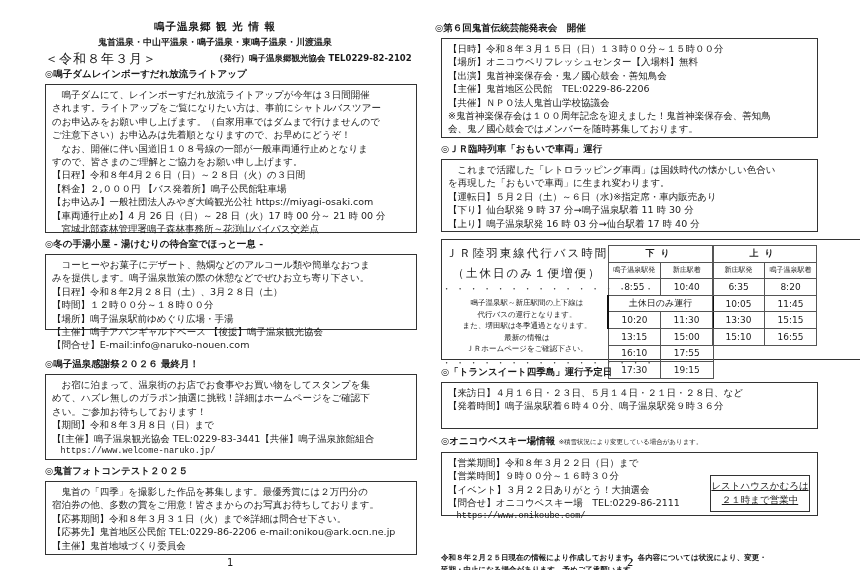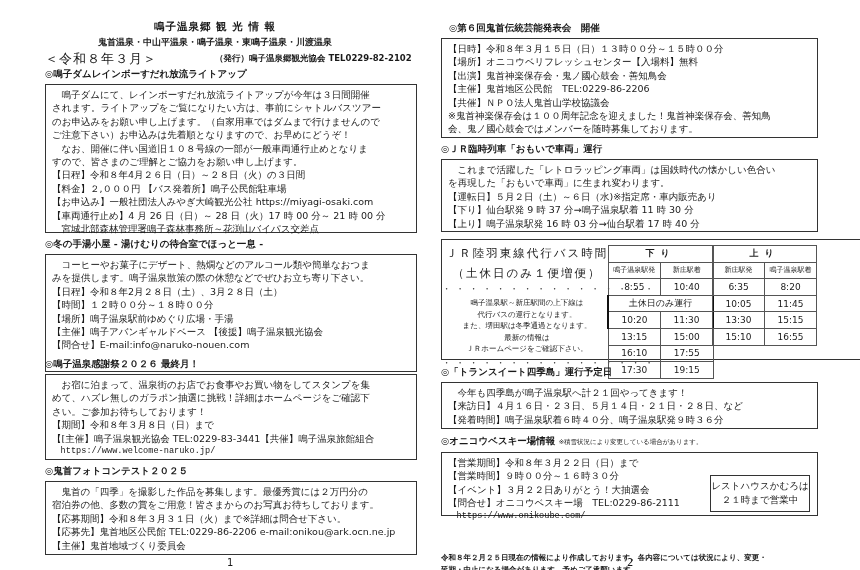--- a/index.html
+++ b/index.html
@@ -25,21 +25,21 @@
   .bus-note { font-size:7.5px; line-height:11.5px; }
   table.tt { border-collapse:collapse; position:absolute; font-size:9px; }
   table.tt td { border:1px solid #555; text-align:center; height:15.6px; padding:0; width:51px; }
   table.tt td.h { font-size:7px; }
   table.tt td.hh { font-size:9px; letter-spacing:6px; font-weight:bold; }
   .thick-top td { border-top:2px solid #111; }
   .thick-side-l { border-left:2px solid #111 !important; }
   .thick-side-r { border-right:2px solid #111 !important; }
   .thick-bot td { border-bottom:2px solid #111; }
   .note-small { font-size:6.5px; font-weight:normal; }
-  .rest-box { border:1.5px solid #333; box-sizing:border-box; text-align:center; font-size:9.5px; line-height:14px; padding-top:3px; }
+  .rest-box { border:1.5px solid #333; box-sizing:border-box; text-align:center; font-size:9.5px; line-height:14px; padding-top:3px;text-decoration:underline; }
   .footer-note { font-size:7.5px; line-height:12px; font-weight:bold; }
 </style>
 </head>
 <body>
 
 <div class="abs page-title">鳴子温泉郷 観 光 情 報</div>
 <div class="abs subtitle">鬼首温泉・中山平温泉・鳴子温泉・東鳴子温泉・川渡温泉</div>
 <div class="abs date-line">＜令和８年３月＞</div>
 <div class="abs publisher">（発行）鳴子温泉郷観光協会 TEL0229-82-2102</div>
 
@@ -52,21 +52,21 @@
   <p class="indent">なお、開催に伴い国道旧１０８号線の一部が一般車両通行止めとなりま</p>
   <p>すので、皆さまのご理解とご協力をお願い申し上げます。</p>
   <p>【日程】令和８年4月２６日（日）～２８日（火）の３日間</p>
   <p>【料金】２,０００円 【バス発着所】鳴子公民館駐車場</p>
   <p>【お申込み】一般社団法人みやぎ大崎観光公社 https://miyagi-osaki.com</p>
   <p>【車両通行止め】4 月 26 日（日）～ 28 日（火）17 時 00 分～ 21 時 00 分</p>
   <p class="sub-indent">宮城北部森林管理署鳴子森林事務所～花渕山バイパス交差点</p>
 </div>
 
 <div class="abs sec-head" style="left:45px; top:238px;">◎冬の手湯小屋 - 湯けむりの待合室でほっと一息 -</div>
-<div class="abs box" style="left:45px; top:254px; width:372px; height:118px;">
+<div class="abs box" style="left:45px; top:254px; width:372px; height:76px;">
   <p class="indent">コーヒーやお菓子にデザート、熱燗などのアルコール類や簡単なおつま</p>
   <p>みを提供します。鳴子温泉散策の際の休憩などでぜひお立ち寄り下さい。</p>
   <p>【日程】令和８年2月２８日（土）、3月２８日（土）</p>
   <p>【時間】１２時００分～１８時００分</p>
   <p>【場所】鳴子温泉駅前ゆめぐり広場・手湯</p>
   <p>【主催】鳴子アバンギャルドベース 【後援】鳴子温泉観光協会</p>
   <p>【問合せ】E-mail:info@naruko-nouen.com</p>
 </div>
 
 <div class="abs sec-head" style="left:45px; top:358px;">◎鳴子温泉感謝祭２０２６ 最終月！</div>
@@ -83,21 +83,21 @@
 <div class="abs box" style="left:45px; top:481px; width:372px; height:74px;">
   <p class="indent">鬼首の「四季」を撮影した作品を募集します。最優秀賞には２万円分の</p>
   <p>宿泊券の他、多数の賞をご用意！皆さまからのお写真お待ちしております。</p>
   <p>【応募期間】令和８年３月３１日（火）まで※詳細は問合せ下さい。</p>
   <p>【応募先】鬼首地区公民館 TEL:0229-86-2206 e-mail:onikou@ark.ocn.ne.jp</p>
   <p>【主催】鬼首地域づくり委員会</p>
 </div>
 
 <div class="abs page-num" style="left:227px; top:557px;">1</div>
 
-<div class="abs sec-head" style="left:449px; top:22px;text-align:right;">◎第６回鬼首伝統芸能発表会　開催</div>
+<div class="abs sec-head" style="left:435px; top:22px;text-align:right;">◎第６回鬼首伝統芸能発表会　開催</div>
 <div class="abs box" style="left:441px; top:38px; width:377px; height:100px;padding-left:6px;">
   <p>【日時】令和８年３月１５日（日）１３時００分～１５時００分</p>
   <p>【場所】オニコウベリフレッシュセンター【入場料】無料</p>
   <p>【出演】鬼首神楽保存会・鬼ノ國心鼓会・善知鳥会</p>
   <p>【主催】鬼首地区公民館　TEL:0229-86-2206</p>
   <p>【共催】ＮＰＯ法人鬼首山学校協議会</p>
   <p>※鬼首神楽保存会は１００周年記念を迎えました！鬼首神楽保存会、善知鳥</p>
   <p>会、鬼ノ國心鼓会ではメンバーを随時募集しております。</p>
 </div>
 
@@ -184,21 +184,20 @@
     <tr>
       <td>15:10</td>
       <td>16:55</td>
     </tr>
   </tbody>
     </table>
 </div>
 
 <div class="abs sec-head" style="left:441px; top:366px;">◎「トランスイート四季島」運行予定日</div>
 <div class="abs box" style="left:441px; top:382px; width:377px; height:47px;">
-  <p class="indent">今年も四季島が鳴子温泉駅へ計２１回やってきます！</p>
   <p>【来訪日】４月１６日・２３日、５月１４日・２１日・２８日、など</p>
   <p>【発着時間】鳴子温泉駅着６時４０分、鳴子温泉駅発９時３６分</p>
 </div>
 
 <div class="abs sec-head" style="left:441px; top:435px;">
   <span>◎オニコウベスキー場情報</span>
   <span class="note-small">※積雪状況により変更している場合があります。</span>
 </div>
 <div class="abs box" style="left:441px; top:452px; width:377px; height:64px;">
   <p>【営業期間】令和８年３月２２日（日）まで</p>

